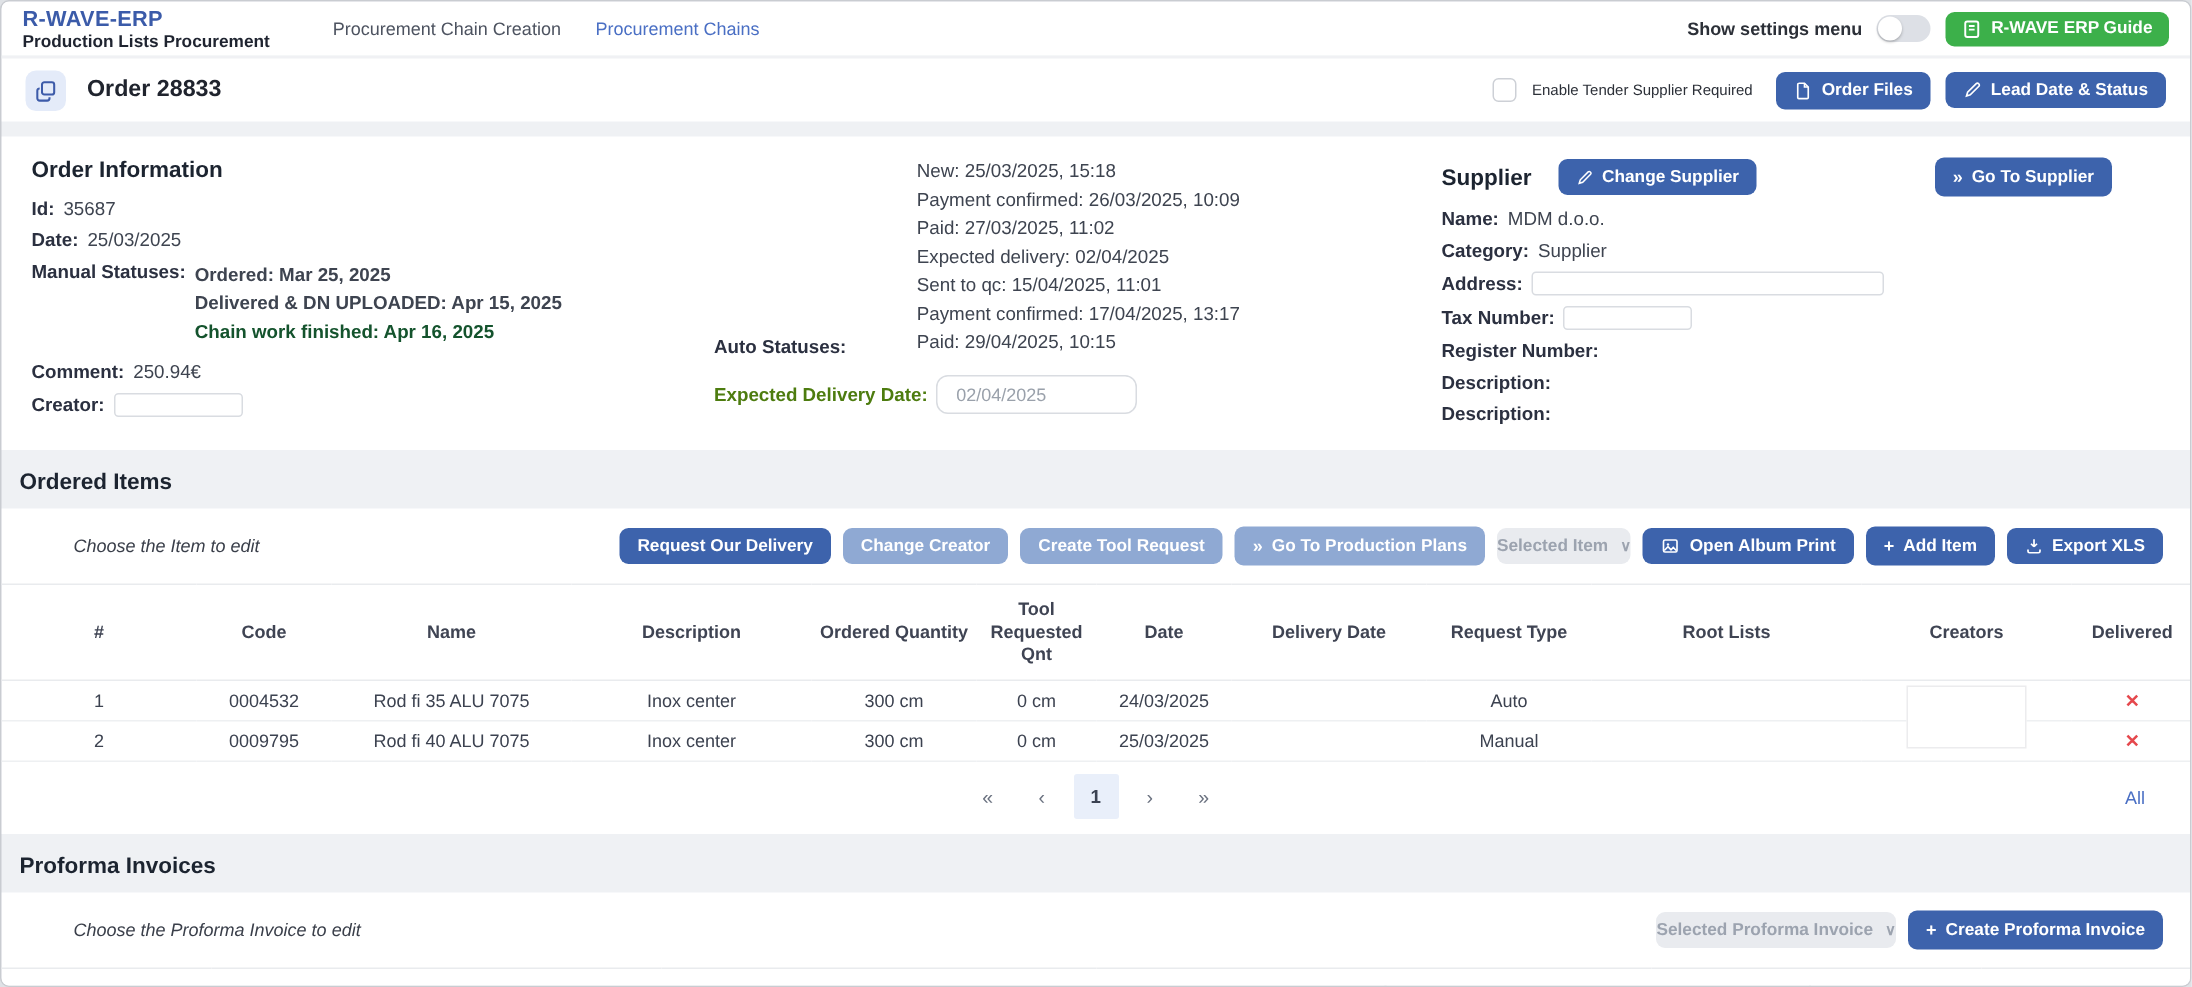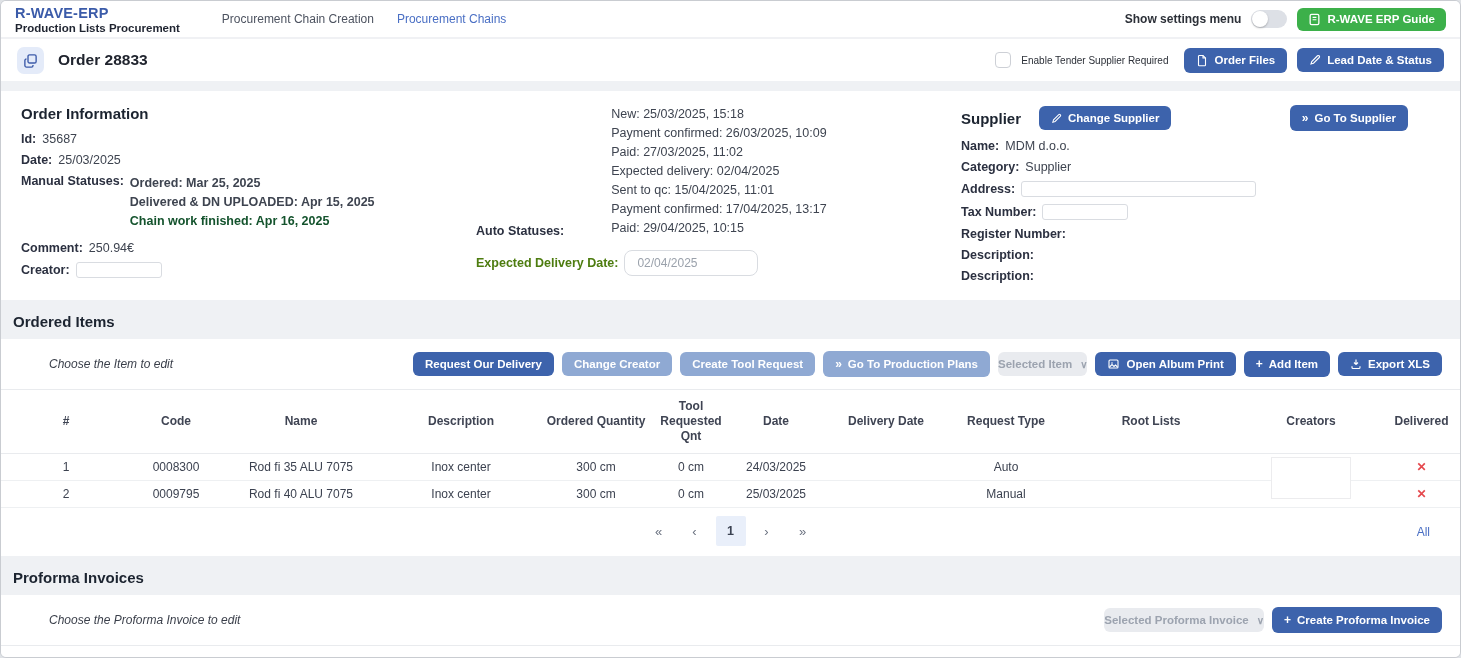--- a/index.html
+++ b/index.html
@@ -323,21 +323,21 @@
           <th>Delivery Date</th>
           <th>Request Type</th>
           <th>Root Lists</th>
           <th>Creators</th>
           <th>Delivered</th>
         </tr>
       </thead>
       <tbody>
         <tr>
           <td>1</td>
-          <td>0008300</td>
+          <td>0004532</td>
           <td>Rod fi 35 ALU 7075</td>
           <td>Inox center</td>
           <td>300 cm</td>
           <td>0 cm</td>
           <td>24/03/2025</td>
           <td></td>
           <td>Auto</td>
           <td></td>
           <td>
               <div class="creators-box"></div>

